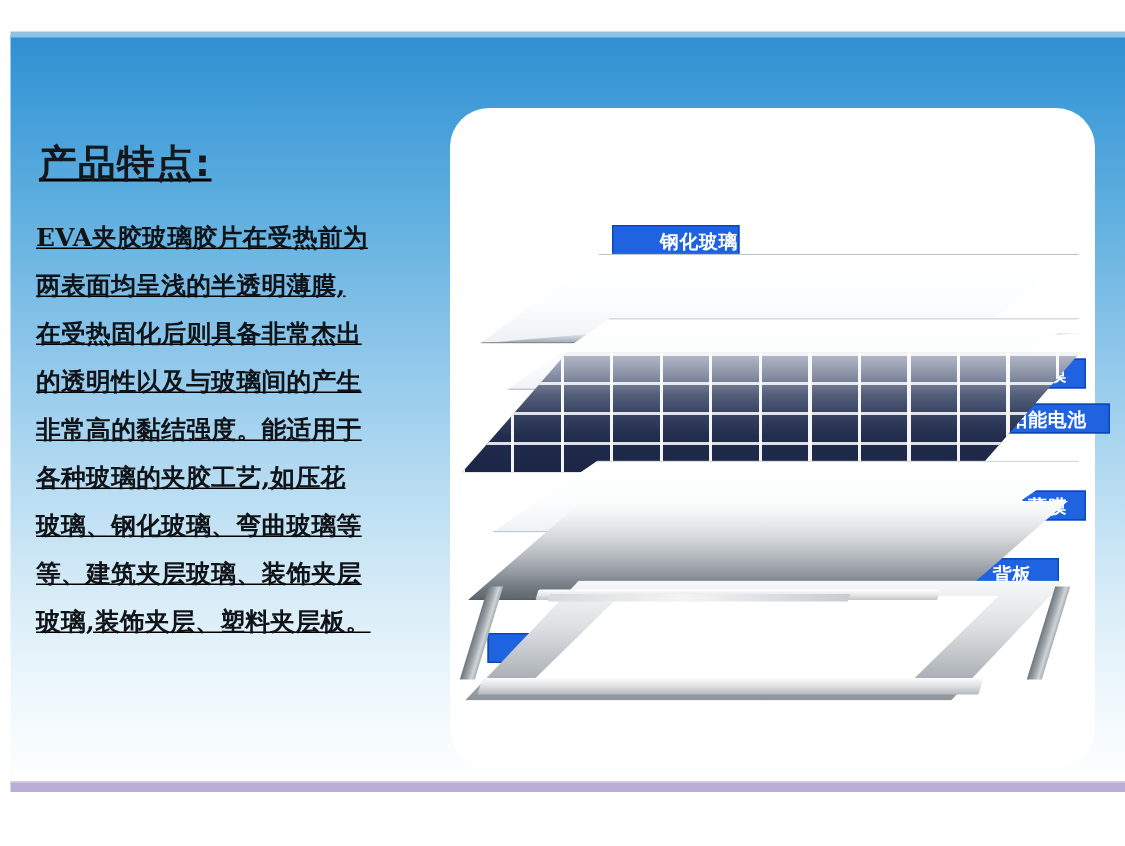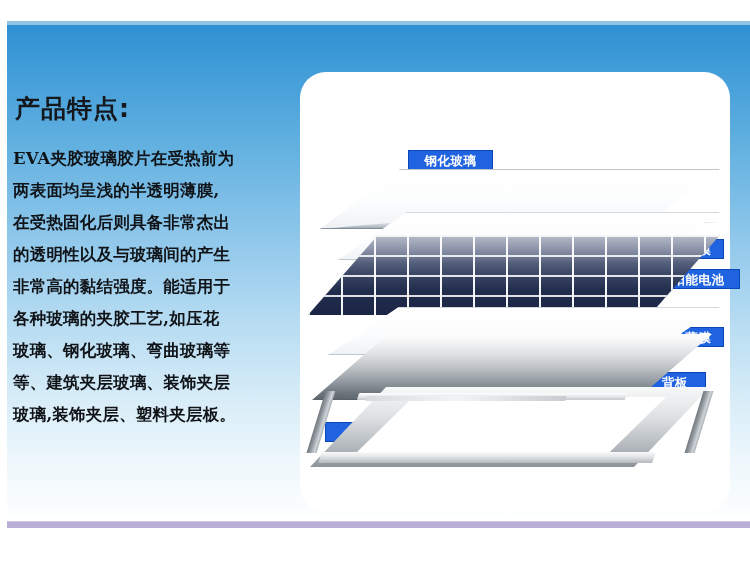--- a/index.html
+++ b/index.html
@@ -58,23 +58,24 @@
     top: 521px;
     width: 743px;
     height: 6px;
     background: #b9aed6;
     border-top: 1px solid #cdc4e2;
   }
 
   
   #text-col {
     position: absolute;
-    left: 6px;
+    left: 17px;
     top: 72px;
     width: 258px;
+    text-decoration: underline;
   }
   #product-title {
     font-family: "DejaVu Sans", sans-serif;
     font-size: 25px;
     font-weight: bold;
     color: #14181c;
     letter-spacing: 1px;
     margin: 0 0 22px 2px;
     line-height: 1;
   }
@@ -314,21 +315,21 @@
     <div id="diagram">
 
       <div class="lead v" style="left:150px; top:84px; height:28px;"></div>
       <div class="lead h" style="left:286px; top:177px; width:58px;"></div>
       <div class="lead h" style="left:300px; top:207px; width:44px;"></div>
       <div class="lead h" style="left:288px; top:265px; width:56px;"></div>
       <div class="lead h" style="left:284px; top:310px; width:60px;"></div>
       <div class="lead v" style="left:93px; top:326px; height:64px;"></div>
       <div class="lead v" style="left:253px; top:373px; height:17px;"></div>
 
-      <div class="chip" style="left:108px; top:78px; width:85px;">钢化玻璃</div>
+      <div class="chip" style="left:108px; top:78px; width:85px;text-align:right;">钢化玻璃</div>
 
       <div class="chip" style="left:344px; top:167px; width:80px;">EVA薄膜</div>
 
       <div class="chip" style="left:344px; top:197px; width:96px;">太阳能电池</div>
 
       <div class="chip" style="left:344px; top:255px; width:80px;">EVA薄膜</div>
 
       <div class="chip" style="left:344px; top:300px; width:62px;">背板</div>
 
       <div class="chip" style="left:25px; top:349px; width:137px; top:350px;">接线盒及电缆</div>

